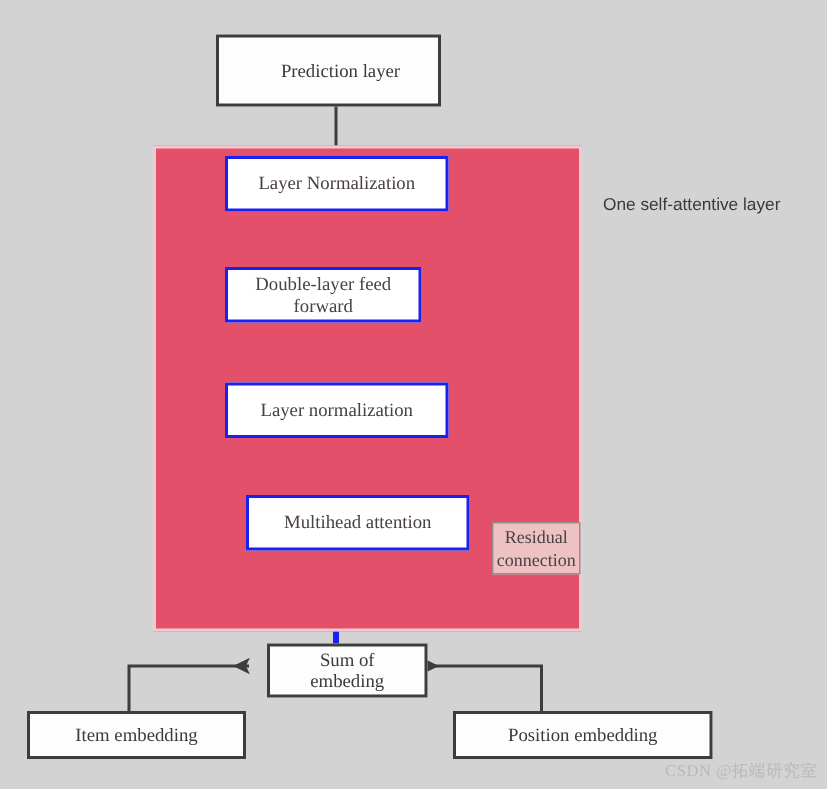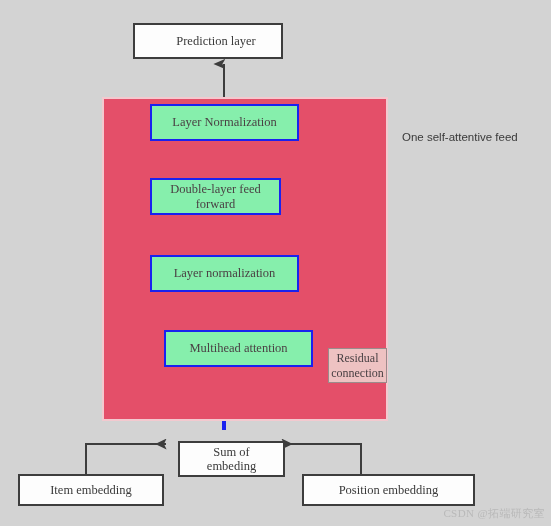--- a/index.html
+++ b/index.html
@@ -37,21 +37,21 @@
     font-size: 12.5px;
     color: #3a3a3a;
   }
   
   .block-red {
     background: #e44f69;
     border: 2px solid #f3c9cf;
   }
   
   .box-pink {
-    background: #86efac;
+    background: #ffffff;
     border: 2px solid #1a21ef;
     font-size: 12.5px;
     color: #4a4144;
   }
   
   .box-caption {
     background: #eec2c2;
     border: 1px solid #9b8b8b;
     font-size: 12px;
     color: #4a4144;
@@ -111,21 +111,21 @@
 
   <line x1="224" y1="99" x2="224" y2="64" stroke="#3d3d3d" stroke-width="2" marker-end="url(#arrowDark)"></line>
 
   <path d="M86,474 L86,444 L166,444" fill="none" stroke="#3d3d3d" stroke-width="2" marker-end="url(#arrowDarkH)"></path>
 
   <path d="M361,474 L361,444 L282,444" fill="none" stroke="#3d3d3d" stroke-width="2" marker-end="url(#arrowDarkH)"></path>
 </svg>
 
 <div class="node block-red" style="left:102px; top:97px; width:286px; height:324px; z-index:1;"></div>
 
-<div class="node box-plain" style="left:133px; top:23px; width:150px; height:36px; z-index:5;padding-left:16px;">
+<div class="node box-plain" style="left:144px; top:23px; width:150px; height:48px; z-index:5;padding-left:16px;">
   <span>Prediction layer</span>
 </div>
 
 <div class="node box-pink" style="left:150px; top:104px; width:149px; height:37px; z-index:5;">
   <span>Layer Normalization</span>
 </div>
 
 <div class="node box-pink" style="left:150px; top:178px; width:131px; height:37px; z-index:5;">
   <span>Double-layer feed forward</span>
 </div>
@@ -136,28 +136,28 @@
 
 <div class="node box-pink" style="left:150px; top:330px; width:149px; height:37px; z-index:5;margin-left:14px;">
   <span>Multihead attention</span>
 </div>
 
 <div class="node box-caption two-line" style="left:328px; top:348px; width:59px; height:35px;">
   <span>Residual</span>
   <span>connection</span>
 </div>
 
-<div class="node box-plain two-line" style="left:178px; top:429px; width:107px; height:36px; flex-direction:column; z-index:5;margin-top:12px;">
+<div class="node box-plain two-line" style="left:178px; top:429px; width:107px; height:36px; flex-direction:column; z-index:5;">
   <span>Sum of</span>
   <span>embeding</span>
 </div>
 
 <div class="node box-plain" style="left:18px; top:474px; width:146px; height:32px; z-index:5;">
   <span>Item embedding</span>
 </div>
 
 <div class="node box-plain" style="left:302px; top:474px; width:173px; height:32px; z-index:5;">
   <span>Position embedding</span>
 </div>
 
-<div class="side-label" style="left:402px; top:131px;">One self-attentive feed</div>
+<div class="side-label" style="left:402px; top:131px;">One self-attentive layer</div>
 
 <div class="watermark">CSDN @拓端研究室</div>
 
 </body></html>

